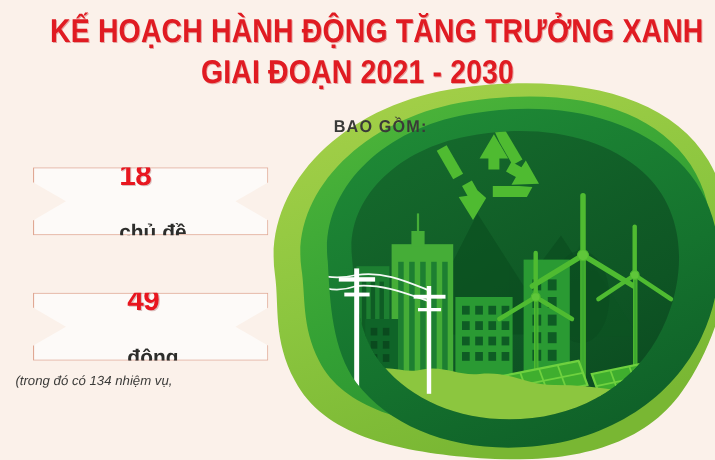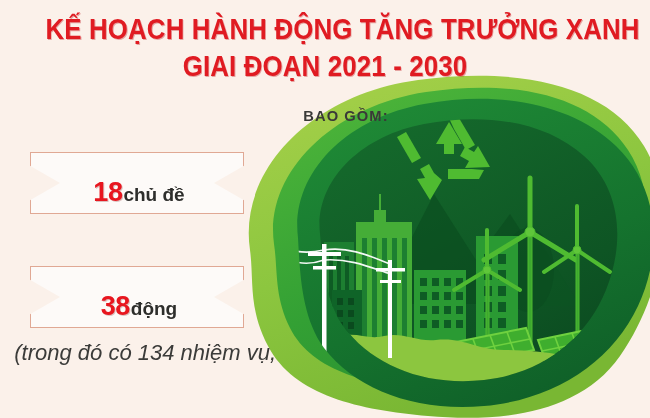--- a/index.html
+++ b/index.html
@@ -43,35 +43,36 @@
     width:214px;height:62px;
     background:#fdfaf8;
     border:1.4px solid #e0a894;
     box-sizing:border-box;
     clip-path:polygon(0% 0%, 100% 0%, 100% 22%, 86% 50%, 100% 78%, 100% 100%, 0% 100%, 0% 78%, 14% 50%, 0% 22%);
     display:flex;align-items:center;justify-content:center;
   }
   .banner-inner{
     display:flex;align-items:baseline;justify-content:flex-start;gap:1px;
     transform:translateX(2px);
+    flex-direction:column;
   }
   .banner .num{
     color:#e8161f;font-weight:bold;font-size:27px;letter-spacing:-0.5px;
     text-shadow:1px 1px 0 rgba(120,20,20,.25);
   }
   .banner .lbl{
     color:#2d2d2b;font-weight:bold;font-size:19px;margin-top:25px;
   }
   #banner1{left:30px;top:152px;}
   #banner2{left:30px;top:266px;}
 
   
   .note{
-    position:absolute;left:14px;top:338px;width:262px;text-align:right;
-    color:#3b3b39;font-style:italic;font-size:22px;line-height:1.35;
+    position:absolute;left:14px;top:338px;width:262px;text-align:left;
+    color:#3b3b39;font-style:italic;font-size:12px;line-height:1.35;
     font-family:"Liberation Sans","DejaVu Sans",sans-serif;
   }
   .note span{display:block;}
 
   
   #illo{position:absolute;left:228px;top:74px;width:422px;height:344px;}
 </style>
 </head>
 <body>
 
@@ -324,21 +325,21 @@
 
   <div class="banner" id="banner1">
     <div class="banner-inner">
       <span class="num">18</span>
       <span class="lbl">chủ đề</span>
     </div>
   </div>
 
   <div class="banner" id="banner2">
     <div class="banner-inner">
-      <span class="num">38</span>
+      <span class="num">49</span>
       <span class="lbl">động</span>
     </div>
   </div>
 
   <div class="note">
     <span>(trong đó có 134 nhiệm vụ,</span>
   </div>
 
 </div>
 

